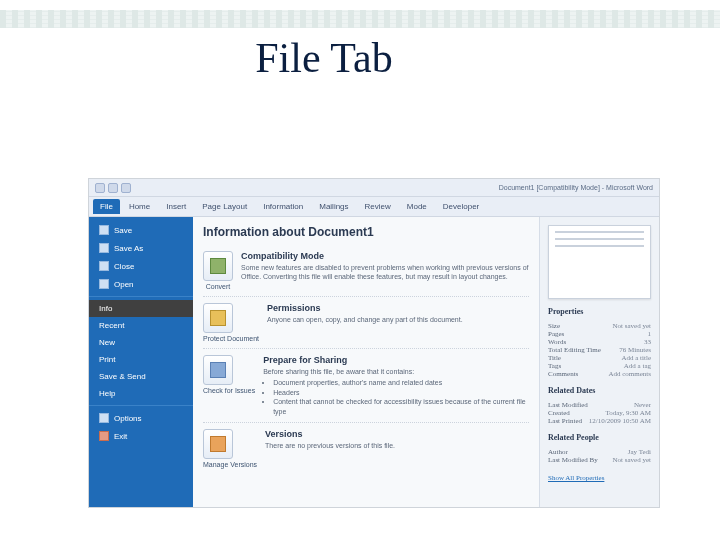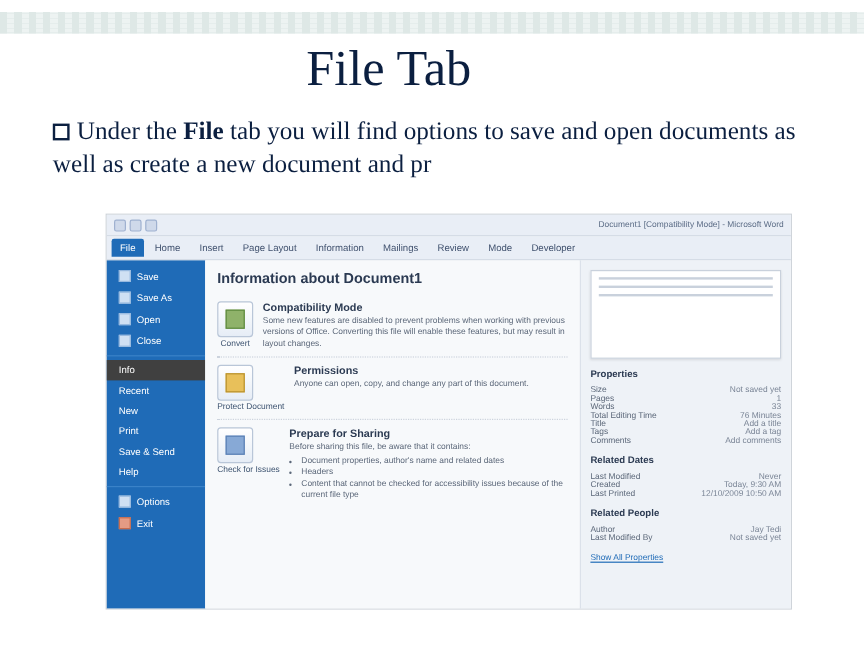--- a/index.html
+++ b/index.html
@@ -35,21 +35,21 @@
     position:absolute; top:178px; left:88px; width:572px; height:330px;
     background:#fff; border:1px solid #cfd4da; font-size:8px; color:#3a3a3a;
   }
   .qat { height:18px; background:#e9eef6; display:flex; align-items:center; gap:3px; padding:0 6px; border-bottom:1px solid #d0d7e2;}
   .qat .dot{width:10px;height:10px;background:#cfd9ea;border:1px solid #9fb1d0;border-radius:2px;}
   .qat .doct{margin-left:auto;color:#5a6b85;font-size:7px;}
   .ribbon { height:20px; background:#e9eef6; display:flex; align-items:center; gap:2px; padding:0 4px; border-bottom:1px solid #d0d7e2;}
   .tab { padding:3px 7px; font-size:8px; color:#40516e; border-radius:2px 2px 0 0; cursor:pointer;}
   .tab.active{ background:#1f6bb7; color:#fff; }
   .stage { display:flex; height:calc(100% - 38px); }
-  .side { width:82px; background:#1f6bb7; color:#fff; display:flex; flex-direction:column; padding:4px 0;}
+  .side { width:104px; background:#1f6bb7; color:#fff; display:flex; flex-direction:column; padding:4px 0;}
   .side-item{ padding:4px 10px; font-size:8px; display:flex; align-items:center; gap:5px; cursor:pointer;}
   .side-item.sel{ background:#404040; }
   .side-item .ic{ width:10px;height:10px; background:#cfe0f3; border:1px solid #97b9df; display:inline-block;}
   .side-sep{ height:1px; background:#3a82c8; margin:3px 0;}
   .side-spacer{ flex:1;}
   .side-item.exit .ic{ background:#e59b84; border-color:#c96c4d;}
   .main { flex:1; background:#f7f9fb; padding:8px 10px; overflow:hidden; position:relative;}
   .main h1{ font-size:12px; color:#2b3a52; font-weight:600; margin-bottom:6px;}
   .block{ display:flex; gap:8px; padding:6px 0; border-bottom:1px dotted #ccd3dd;}
   .block:last-of-type{border-bottom:none;}
@@ -57,37 +57,34 @@
   .bicon .g{ width:16px;height:16px; background:#8fb26a; border:1px solid #5e8a3f;}
   .bicon .y{ width:16px;height:16px; background:#e8c05a; border:1px solid #b8922f;}
   .bicon .b{ width:16px;height:16px; background:#87a9d6; border:1px solid #5a80b4;}
   .bicon .o{ width:16px;height:16px; background:#e9a35b; border:1px solid #c07a2f;}
   .btxt{ flex:1; }
   .btxt .h{ font-size:9px; font-weight:700; color:#2b3a52; margin-bottom:2px;}
   .btxt .p{ font-size:7px; color:#5b6779; line-height:1.35;}
   .btxt ul{ margin:2px 0 0 10px; padding:0;}
   .btxt li{ font-size:7px; color:#5b6779; line-height:1.35;}
   .blabel{ font-size:7px; text-align:center; color:#3d5370; margin-top:2px;}
-  .preview { width:176px; background:#eef2f7; border-left:1px solid #d6dde7; padding:8px; display:flex; flex-direction:column; gap:6px;}
+  .preview { width:120px; background:#eef2f7; border-left:1px solid #d6dde7; padding:8px; display:flex; flex-direction:column; gap:6px;font-family:Liberation Serif, serif;}
   .thumb{ height:74px; background:#fff; border:1px solid #c9d1dc; box-shadow:0 1px 2px rgba(0,0,0,.1);}
   .thumb .line{ height:2px; background:#c9d1dc; margin:5px 6px 0;}
   .pv-h{ font-size:8px; font-weight:700; color:#2b3a52; margin-top:2px;}
   .kv{ display:flex; justify-content:space-between; font-size:7px; color:#5b6779;}
   .kv .v{ color:#7a8596;}
   .link{ color:#1f6bb7; text-decoration:underline; font-size:7px; margin-top:4px; cursor:pointer;}
 </style>
 </head>
 <body>
 
 <div class="slide">
   <div class="top-border"></div>
   <div class="title">File Tab</div>
-  <div class="bodytext">
-    <span class="bullet-sq"></span><span>Under the </span><span class="strong">File</span><span> tab you will find options to save and open documents as well as create a new document and pr</span>
-  </div>
 
   <div class="shot">
     <div class="qat">
       <span class="dot"></span>
       <span class="dot"></span>
       <span class="dot"></span>
       <span class="doct">Document1 [Compatibility Mode] - Microsoft Word</span>
     </div>
     <div class="ribbon">
       <div class="tab active">File</div>
@@ -105,25 +102,25 @@
         <div class="side-item">
             <span class="ic"></span>
             <span>Save</span>
           </div>
         <div class="side-item">
             <span class="ic"></span>
             <span>Save As</span>
           </div>
         <div class="side-item">
             <span class="ic"></span>
+            <span>Close</span>
+          </div>
+        <div class="side-item">
+            <span class="ic"></span>
             <span>Open</span>
-          </div>
-        <div class="side-item">
-            <span class="ic"></span>
-            <span>Close</span>
           </div>
         <div class="side-sep"></div>
         <div class="side-item sel">
             <span>Info</span>
           </div>
         <div class="side-item">
             <span>Recent</span>
           </div>
         <div class="side-item">
             <span>New</span>
@@ -189,20 +186,32 @@
             <div class="h">Prepare for Sharing</div>
             <div class="p">Before sharing this file, be aware that it contains:</div>
             <ul>
               <li>Document properties, author's name and related dates</li>
               <li>Headers</li>
               <li>Content that cannot be checked for accessibility issues because of the current file type</li>
             </ul>
           </div>
         </div>
 
+        <div class="block">
+          <div>
+            <div class="bicon">
+                <span class="o"></span>
+              </div>
+            <div class="blabel">Manage Versions</div>
+          </div>
+          <div class="btxt">
+            <div class="h">Versions</div>
+            <div class="p">There are no previous versions of this file.</div>
+          </div>
+        </div>
       </div>
 
       <div class="preview">
         <div class="thumb">
           <div class="line"></div>
             <div class="line"></div>
             <div class="line"></div>
         </div>
         <div class="pv-h">Properties</div>
         <div>

